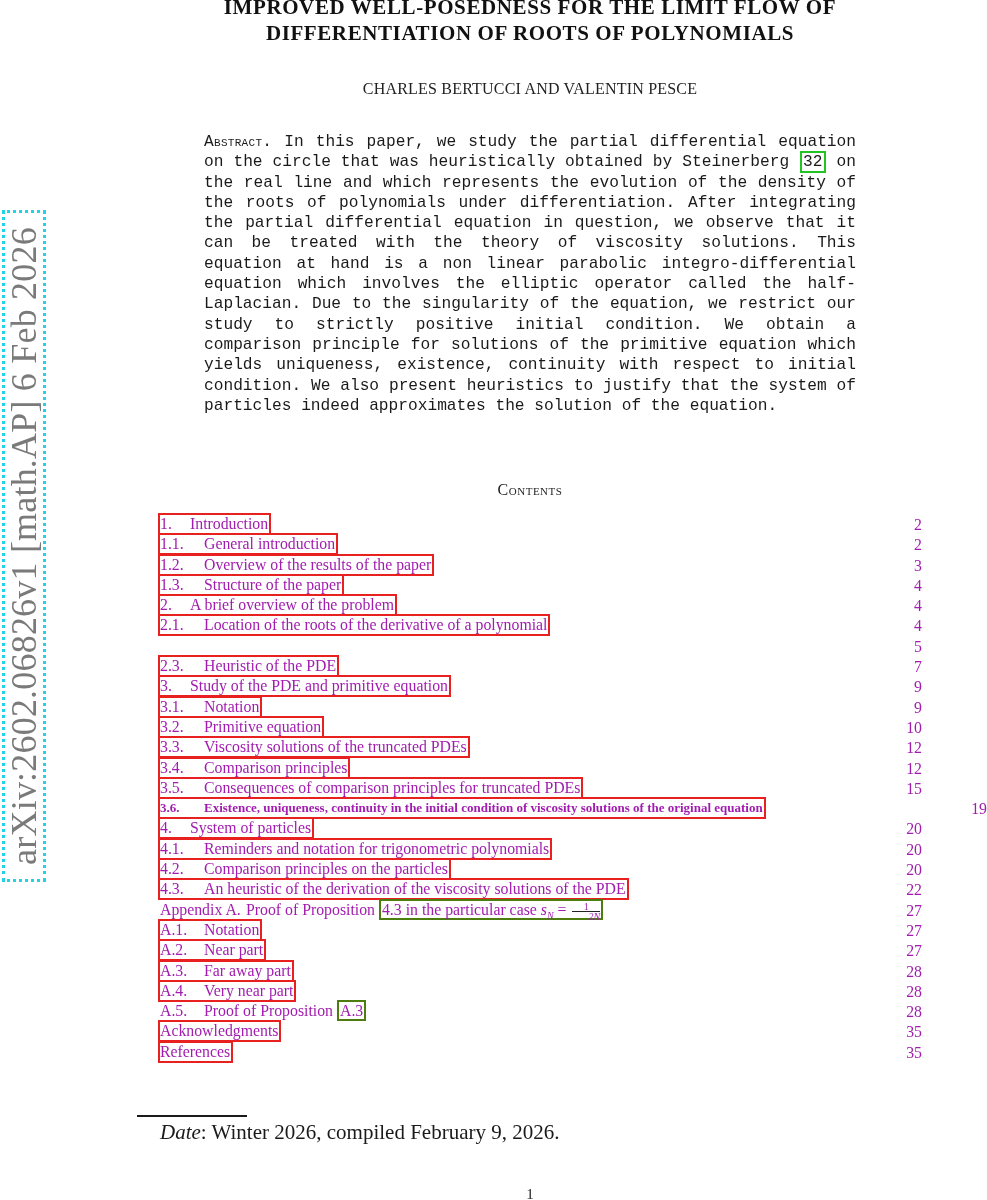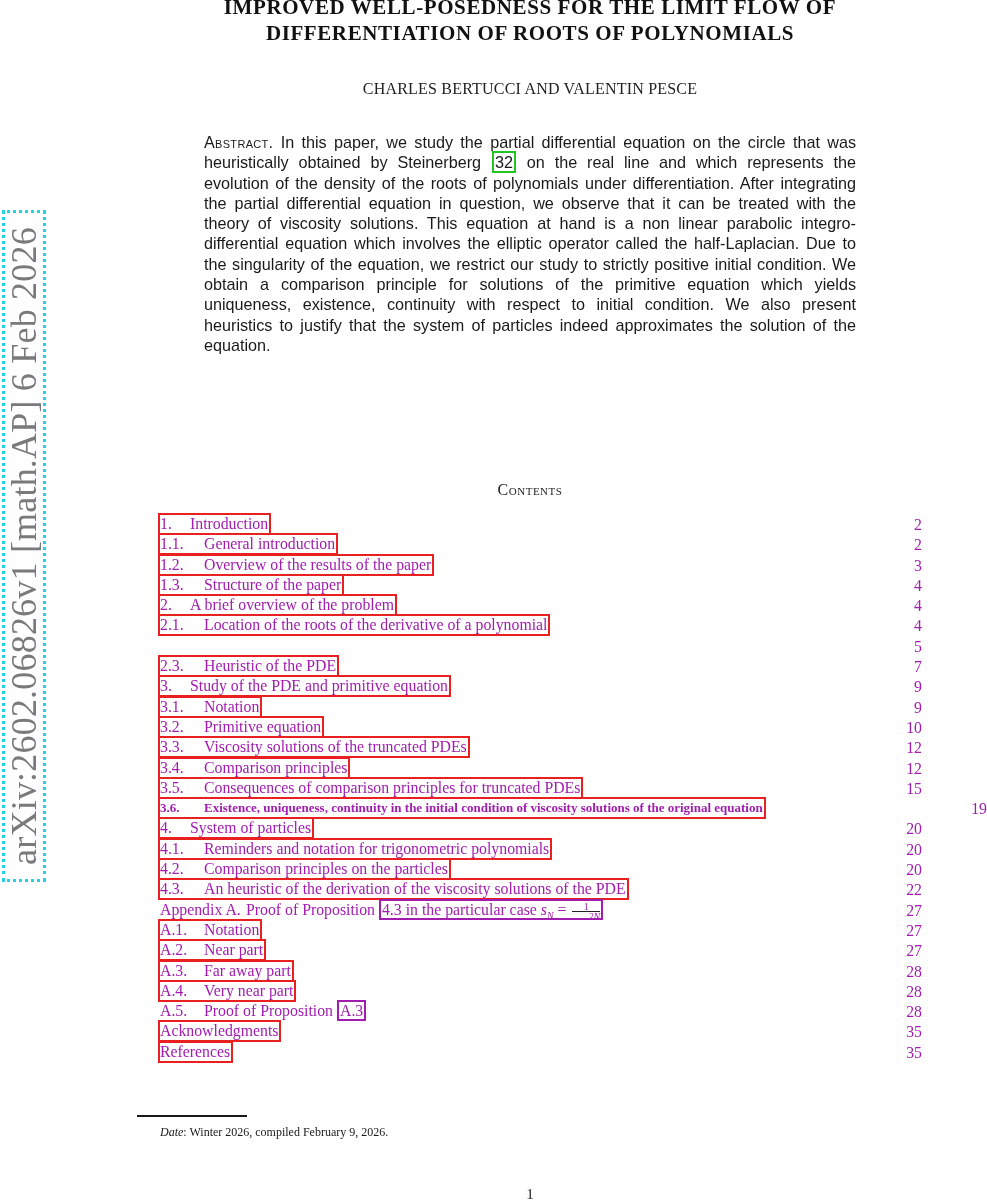--- a/index.html
+++ b/index.html
@@ -63,21 +63,21 @@
       letter-spacing: 0.2px;
       color: #222;
     }
 
     
     .abstract {
       position: absolute;
       left: 204px;
       top: 132px;
       width: 652px;
-      font-family: Liberation Sans, sans-serif;
+      font-family: Liberation Mono, monospace;
       font-size: 16.2px;
       line-height: 20.3px;
       text-align: justify;
       color: #1a1a1a;
     }
     .abstract-label {
       font-variant: small-caps;
       letter-spacing: 0.3px;
     }
     .cite-box {
@@ -140,21 +140,21 @@
     .toc-num.app { width: 86px; }
     .toc-page {
       position: absolute;
       right: 65px;
       top: 2px;
       width: 40px;
       text-align: right;
     }
     .toc-page.far { right: 0px; }
     .inline-ref {
-      border: 2px solid #a21caf;
+      border: 2px solid #4d7c0f;
       padding: 0 1px;
     }
     .frac {
       display: inline-block;
       vertical-align: middle;
       text-align: center;
       font-size: 10px;
       line-height: 9px;
       margin-left: 2px;
     }
@@ -171,21 +171,21 @@
       width: 110px;
       height: 2px;
       background: #1a1a1a;
     }
     .footnotes {
       position: absolute;
       left: 137px;
       top: 1122px;
       width: 785px;
       font-family: "Liberation Serif", "DejaVu Serif", serif;
-      font-size: 12px;
+      font-size: 21px;
       line-height: 20.5px;
       text-align: justify;
       color: #1a1a1a;
     }
     .footnotes p { margin: 0; text-indent: 23px; }
     .footnotes i { font-style: italic; }
     .page-number {
       position: absolute;
       left: 0;
       width: 1060px;

